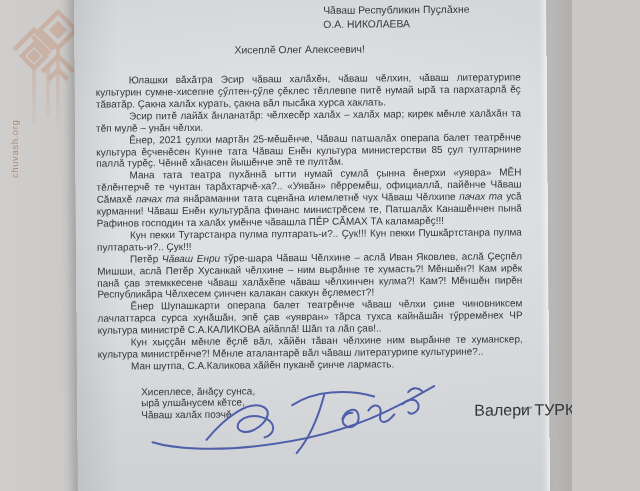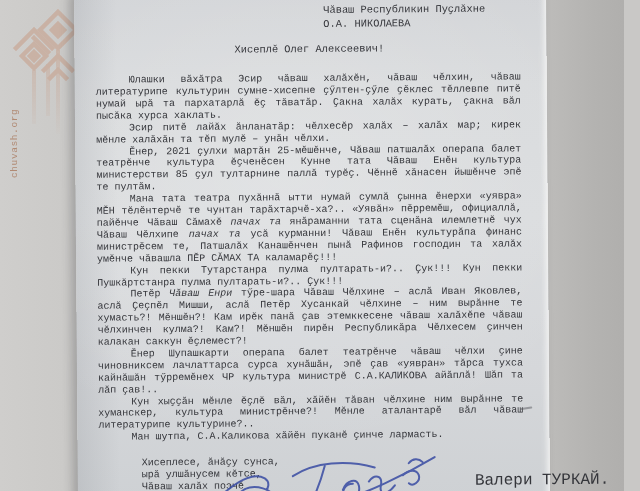--- a/index.html
+++ b/index.html
@@ -1,18 +1,18 @@
 <!DOCTYPE html>
 <html><head>
 <meta charset="utf-8">
 <style>
   html,body{margin:0;padding:0;}
   body{width:640px;height:491px;overflow:hidden;background:#c9c8c6;}
-  .stage{position:relative;width:624px;height:491px;overflow:hidden;
-         font-family:Liberation Mono, monospace;}
+  .stage{position:relative;width:572px;height:491px;overflow:hidden;
+         font-family:Liberation Sans, sans-serif;}
 
   
   .bg-left{position:absolute;left:0;top:0;width:92px;height:100%;
            background:linear-gradient(90deg,#cfcecc 0%,#cbcac8 70%,#c6c5c3 100%);}
 
   
   .bg-right{position:absolute;left:546px;top:0;right:0;height:100%;
             background:linear-gradient(90deg,#bdbcba 0%,#b4b3b1 60%,#b0afad 100%);}
 
   

